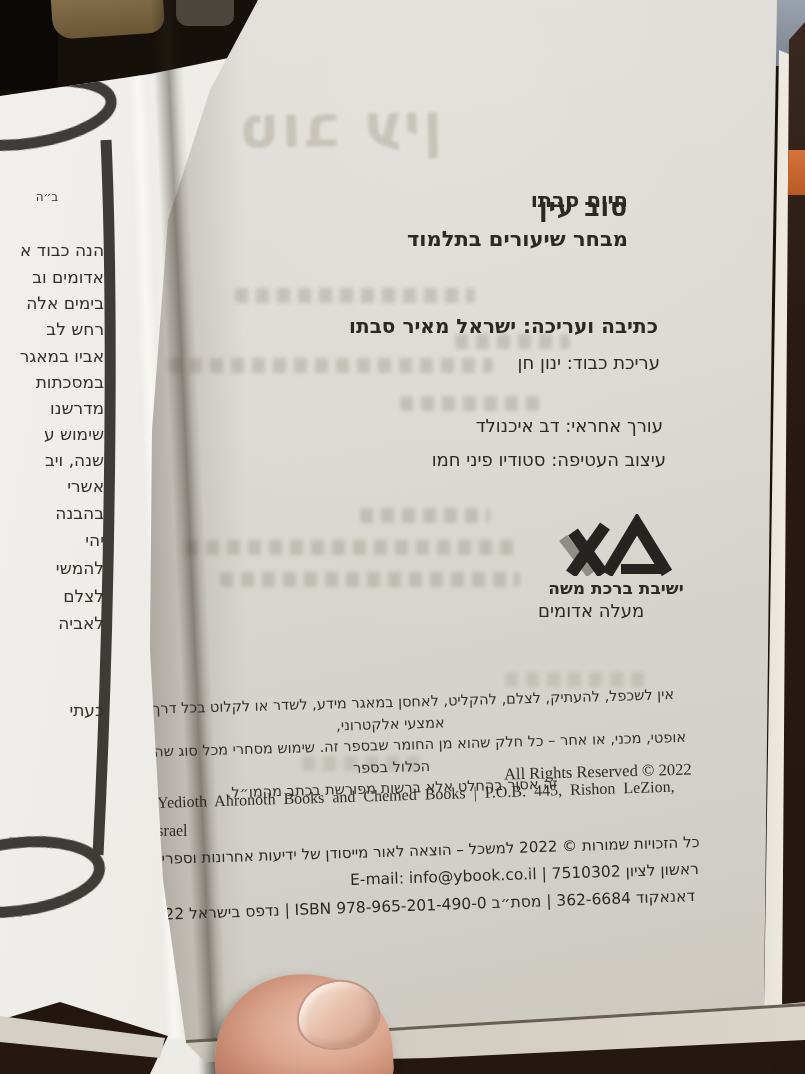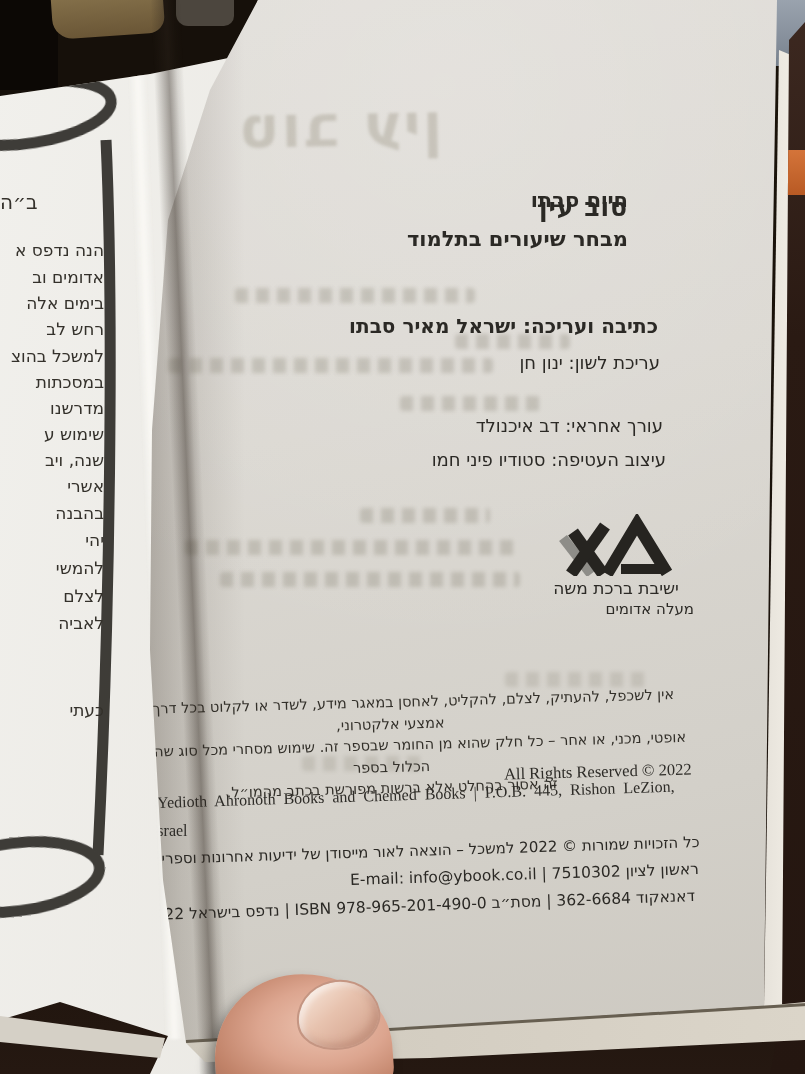--- a/index.html
+++ b/index.html
@@ -13,21 +13,21 @@
   .blob-gray{position:absolute;left:176px;top:-4px;width:58px;height:30px;background:#4c463e;border-radius:0 0 10px 12px;}
   .blob-dark{position:absolute;left:0;top:0;width:58px;height:90px;background:#0c0805;}
   .bg-tr{position:absolute;left:768px;top:0;width:37px;height:66px;background:linear-gradient(180deg,#9aa3ae,#78828e);z-index:2;}
   
   .left-page{position:absolute;inset:0;z-index:3;
     clip-path:polygon(0 96px,150px 74px,238px 56px,258px 0,340px 0,340px 1074px,150px 1074px,168px 1036px,60px 1002px,0 1020px);
     background:linear-gradient(100deg,#f1f0ec 0%,#eae8e3 55%,#dcd9d3 80%,#c6c2bb 100%);}
   .curl{position:absolute;left:128px;top:60px;width:18px;height:980px;
         background:linear-gradient(90deg,rgba(255,255,255,0) 0%,rgba(252,251,247,.8) 50%,rgba(255,255,255,0) 100%);
         transform:rotate(-2.2deg);transform-origin:50% 0;filter:blur(1px);}
-  .lp-bsd{position:absolute;left:0;top:190px;width:94px;text-align:left;font-size:20px;color:#34312b;}
+  .lp-bsd{position:absolute;left:0;top:190px;width:94px;text-align:center;font-size:12px;color:#34312b;}
   .lp-text{position:absolute;left:-180px;top:0;width:292px;height:100%;}
   .lp-line{position:absolute;right:8px;white-space:nowrap;direction:rtl;font-size:17px;color:#34312b;}
   .scroll-svg{position:absolute;left:0;top:55px;}
   
   .crease{position:absolute;left:150px;top:-10px;width:30px;height:1100px;z-index:6;pointer-events:none;
           background:linear-gradient(90deg,rgba(45,36,28,0) 0%,rgba(45,36,28,.42) 50%,rgba(45,36,28,.12) 78%,rgba(45,36,28,0) 100%);
           transform:rotate(-2.6deg);transform-origin:50% 0;}
   
   .main-page{position:absolute;inset:0;z-index:5;
     clip-path:polygon(258px 0,777px 0,772px 300px,764px 1006px,470px 1024px,186px 1043px,163px 880px,150px 650px,152px 430px,168px 220px,210px 90px);
@@ -37,22 +37,22 @@
         background:linear-gradient(90deg,rgba(58,48,38,.35),rgba(58,48,38,.14) 45%,rgba(58,48,38,0));}
   .heb{direction:rtl;white-space:nowrap;position:absolute;color:#2b2925;}
   .author{top:148px;right:177px;font-size:21px;font-weight:bold;margin-top:40px;}
   .title{top:193px;right:177px;font-size:25px;font-weight:bold;letter-spacing:1px;}
   .subtitle{top:227px;right:177px;font-size:21px;font-weight:600;}
   .credit1{top:314px;right:147px;font-size:20px;font-weight:bold;}
   .credit2{top:352px;right:145px;font-size:18px;}
   .credit3{top:415px;right:142px;font-size:18px;}
   .credit4{top:449px;right:139px;font-size:18px;}
   .logo-svg{position:absolute;left:553px;top:514px;}
-  .pub-name{position:absolute;left:538px;top:578px;width:156px;text-align:center;font-size:17px;font-weight:normal;direction:rtl;}
-  .pub-city{position:absolute;left:538px;top:600px;width:156px;text-align:right;font-size:15px;direction:rtl;}
+  .pub-name{position:absolute;left:538px;top:578px;width:156px;text-align:center;font-size:17px;font-weight:bold;direction:rtl;}
+  .pub-city{position:absolute;left:538px;top:600px;width:156px;text-align:left;font-size:18px;direction:rtl;}
   .copy-block{position:absolute;left:88px;top:692px;width:606px;direction:rtl;text-align:center;
               font-size:14.5px;line-height:21.5px;color:#33302a;transform:rotate(-1.6deg);}
   .serif{font-family:"Liberation Serif","DejaVu Serif",serif;color:#2e2c28;}
   .rights-en{position:absolute;right:113px;top:762px;font-size:16.5px;transform:rotate(-1.5deg);}
   .miskal1{position:absolute;left:92px;top:796px;font-size:16px;word-spacing:4px;transform:rotate(-1.8deg);transform-origin:left;}
   .miskal2{position:absolute;left:92px;top:822px;font-size:16px;}
   .rights-he{top:833px;right:106px;font-size:15px;transform:rotate(-1.8deg);transform-origin:right;}
   .contact{top:860px;right:106px;font-size:15.5px;transform:rotate(-1.8deg);transform-origin:right;}
   .isbn{top:887px;right:110px;font-size:15.5px;transform:rotate(-2deg);transform-origin:right;}
   
@@ -104,25 +104,25 @@
   <div class="left-page">
     <svg class="scroll-svg" width="220" height="900" viewBox="0 0 220 900">
       <g fill="none" stroke="#2e2c28" stroke-width="11" opacity="0.92">
         <ellipse cx="30" cy="58" rx="82" ry="30" transform="rotate(-9 30 58)"></ellipse>
         <path d="M 106,85 C 114,260 110,560 98,800"></path>
         <ellipse cx="16" cy="822" rx="84" ry="34" transform="rotate(-7 16 822)"></ellipse>
       </g>
     </svg>
     <div class="lp-bsd">ב״ה</div>
     <div class="lp-text">
-      <div class="lp-line" style="top:240px">הנה נדפס א</div>
+      <div class="lp-line" style="top:240px">הנה כבוד א</div>
       <div class="lp-line" style="top:267px">אדומים וב</div>
       <div class="lp-line" style="top:293px">בימים אלה</div>
       <div class="lp-line" style="top:319px">רחש לב</div>
-      <div class="lp-line" style="top:346px">למשכל בהוצ</div>
+      <div class="lp-line" style="top:346px">אביו במאגר</div>
       <div class="lp-line" style="top:372px">במסכתות</div>
       <div class="lp-line" style="top:398px">מדרשנו</div>
       <div class="lp-line" style="top:424px">שימוש ע</div>
       <div class="lp-line" style="top:450px">שנה, ויב</div>
       <div class="lp-line" style="top:476px">אשרי</div>
       <div class="lp-line" style="top:503px">בהבנה</div>
       <div class="lp-line" style="top:530px">יהי</div>
       <div class="lp-line" style="top:558px">להמשי</div>
       <div class="lp-line" style="top:586px">לצלם</div>
       <div class="lp-line" style="top:613px">לאביה</div>
@@ -143,21 +143,21 @@
     <div class="smudge" style="left:185px;top:540px;width:330px"></div>
     <div class="smudge" style="left:220px;top:572px;width:300px"></div>
     <div class="smudge" style="left:505px;top:672px;width:145px;opacity:.32"></div>
     <div class="smudge" style="left:302px;top:756px;width:125px;opacity:.32"></div>
 
     <div class="heb author">חיים סבתו</div>
     <div class="heb title">טוב עין</div>
     <div class="heb subtitle">מבחר שיעורים בתלמוד</div>
 
     <div class="heb credit1">כתיבה ועריכה: ישראל מאיר סבתו</div>
-    <div class="heb credit2">עריכת לשון: ינון חן</div>
+    <div class="heb credit2">עריכת כבוד: ינון חן</div>
     <div class="heb credit3">עורך אחראי: דב איכנולד</div>
     <div class="heb credit4">עיצוב העטיפה: סטודיו פיני חמו</div>
 
     <svg class="logo-svg" width="120" height="62" viewBox="0 0 120 62">
       <line x1="10" y1="24" x2="38" y2="60" stroke="#8e8d88" stroke-width="10"></line>
       <line x1="20" y1="18" x2="50" y2="60" stroke="#262420" stroke-width="12"></line>
       <line x1="52" y1="12" x2="18" y2="60" stroke="#262420" stroke-width="12"></line>
       <path d="M 54,60 L 84,10 L 114,59" fill="none" stroke="#262420" stroke-width="12"></path>
       <line x1="68" y1="55" x2="112" y2="55" stroke="#262420" stroke-width="10"></line>
     </svg>

